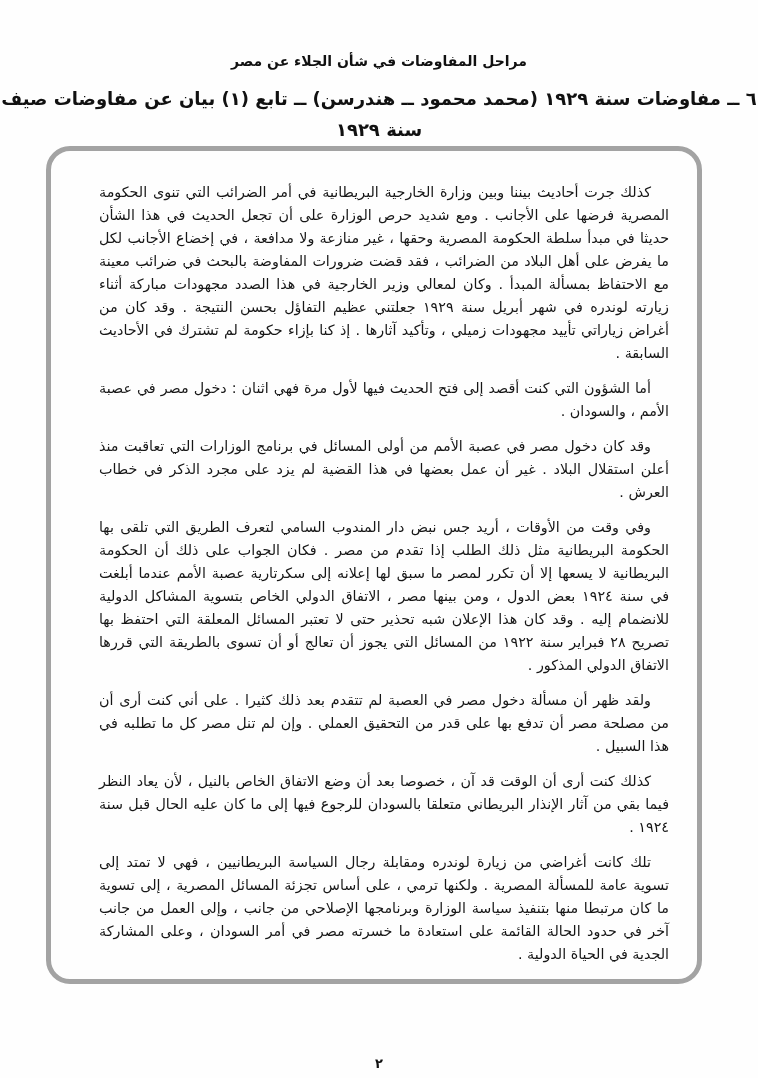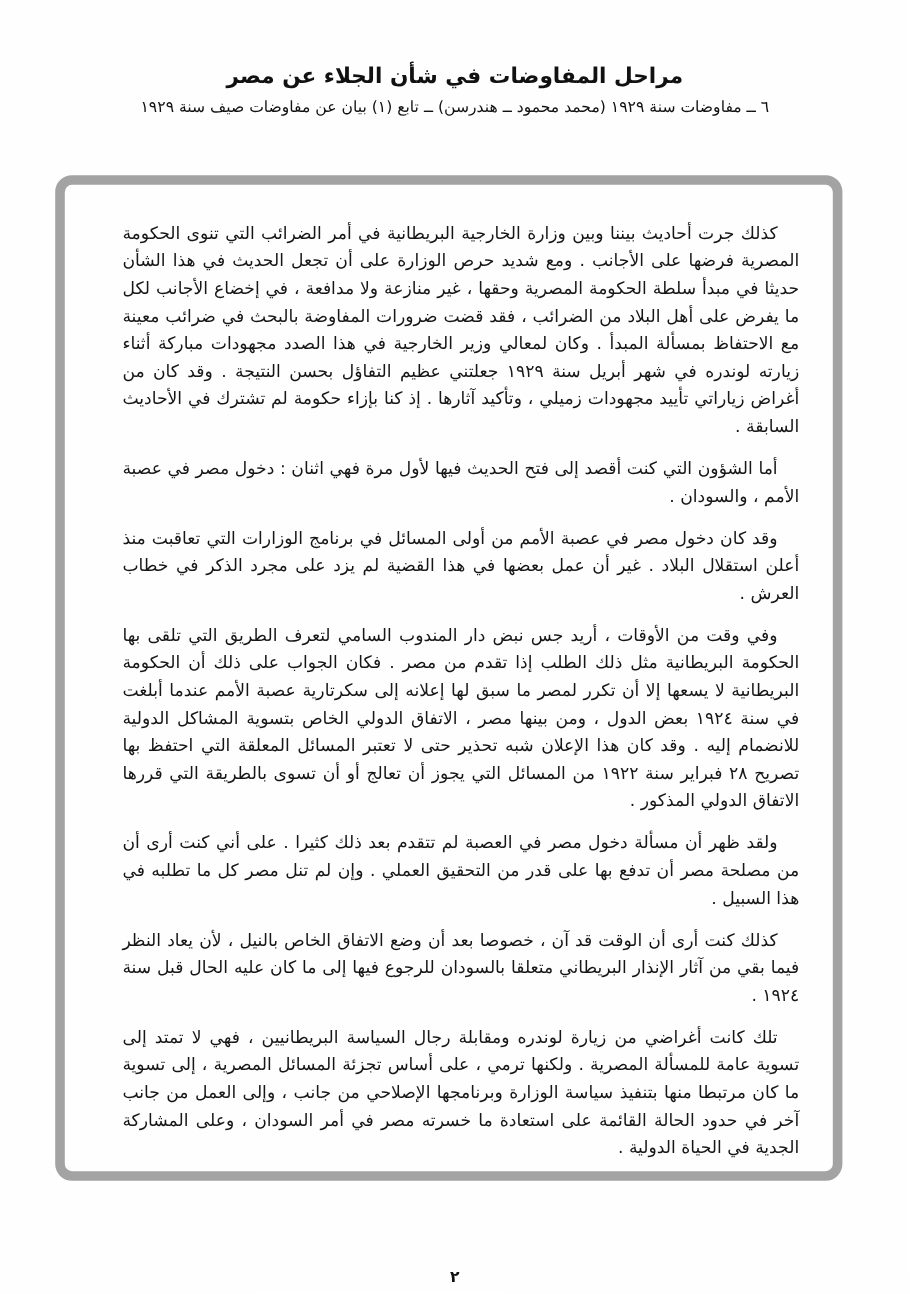--- a/index.html
+++ b/index.html
@@ -15,43 +15,44 @@
     background: #fefefe;
     overflow: hidden;
     direction: rtl;
   }
   .doc-header {
     padding-top: 50px;
     text-align: center;
     color: #111;
   }
   .doc-title {
-    font-size: 18px;
+    font-size: 14px;
     font-weight: bold;
     line-height: 1.6;
   }
   .doc-subtitle {
-    font-size: 13px;
-    font-weight: normal;
+    font-size: 18px;
+    font-weight: bold;
     line-height: 1.7;
+    margin-top: 12px;
   }
   .doc-source {
     font-size: 10.5px;
     font-weight: bold;
     color: #222;
     line-height: 1.8;
   }
   .highlight-box {
     position: absolute;
     top: 146px;
     right: 56px;
     width: 656px;
     height: 838px;
-    border: 8px solid #a3a3a3;
-    border-radius: 14px;
+    border: 5px solid #a3a3a3;
+    border-radius: 24px;
     background: transparent;
   }
   .body-text {
     padding: 30px 28px 30px 48px;
     direction: rtl;
     text-align: justify;
     color: #161616;
     font-size: 14.3px;
     line-height: 23px;
   }

